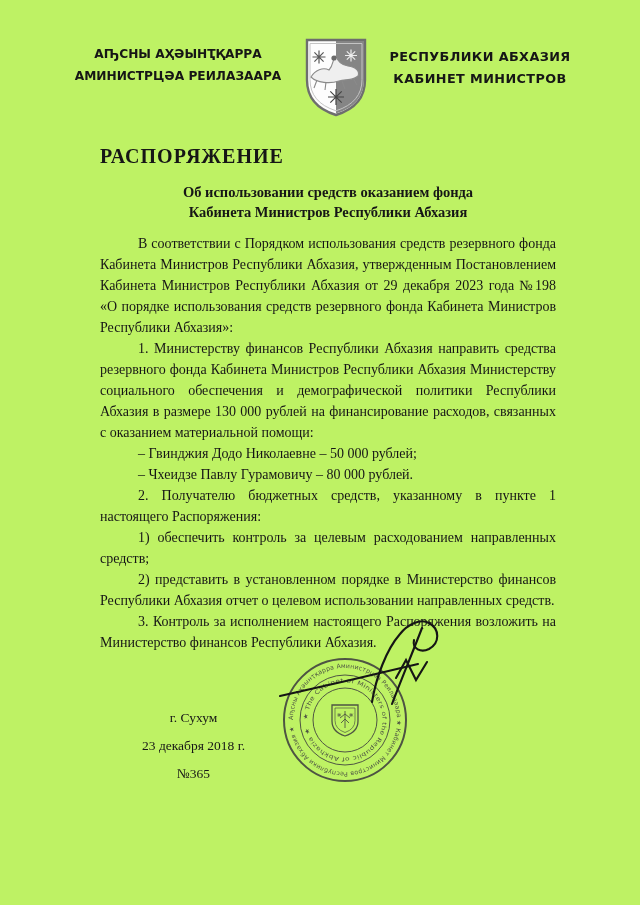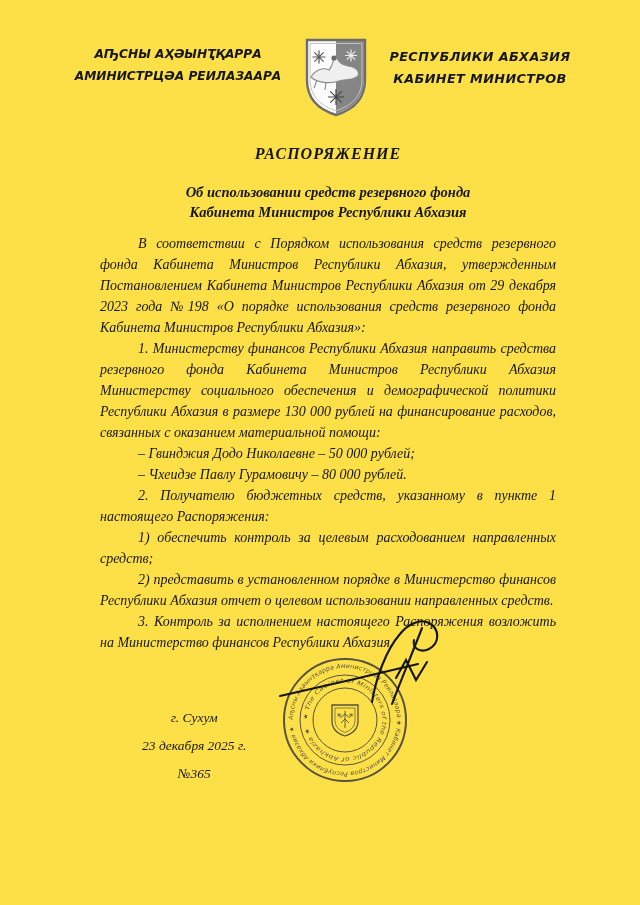--- a/index.html
+++ b/index.html
@@ -1,40 +1,39 @@
 <!DOCTYPE html>
 <html><head>
 <meta charset="utf-8">
 <style>
   html, body { margin: 0; padding: 0; background: #e9e9e9; }
   .page {
     position: relative;
     width: 640px; height: 905px;
     margin: 0 auto;
-    background: #fde047;
+    background: #bef264;
     color: #161616;
     font-family: "Liberation Serif", "DejaVu Serif", serif;
     overflow: hidden;
-    font-style: italic;
   }
   
   .hdr-left, .hdr-right {
     position: absolute;
     font-family: "DejaVu Sans", "Liberation Sans", sans-serif;
     font-weight: bold;
     text-align: center;
     line-height: 22px;
   }
   .hdr-left  { top: 43px; left: 62px;  width: 232px; font-size: 12.2px; }
   .hdr-right { top: 46px; left: 374px; width: 212px; font-size: 12.8px; letter-spacing: .4px; }
   .crest { position: absolute; top: 36px; left: 302px; }
   
   .title {
     position: absolute; top: 145px; left: 100px; width: 456px;
-    text-align: center; font-weight: bold; font-size: 16px; letter-spacing: 1px;
+    font-weight: bold; font-size: 20px; letter-spacing: 1px;
   }
   .subtitle {
     position: absolute; top: 182px; left: 100px; width: 456px;
     text-align: center; font-weight: bold; font-size: 14.5px; line-height: 20px;
   }
   
   .body-text {
     position: absolute; top: 233px; left: 100px; width: 456px;
     font-size: 14px; line-height: 21px;
   }
@@ -95,39 +94,39 @@
     </svg>
   </div>
 
   <div class="hdr-right">
     <div>РЕСПУБЛИКИ АБХАЗИЯ</div>
     <div>КАБИНЕТ МИНИСТРОВ</div>
   </div>
 
   <div class="title">РАСПОРЯЖЕНИЕ</div>
   <div class="subtitle">
-    <div>Об использовании средств резервного фонда</div>
+    <div>Об использовании средств оказанием фонда</div>
     <div>Кабинета Министров Республики Абхазия</div>
   </div>
 
   <div class="body-text">
     <p>В соответствии с Порядком использования средств резервного фонда Кабинета Министров Республики Абхазия, утвержденным Постановлением Кабинета Министров Республики Абхазия от 29 декабря 2023 года №198 «О порядке использования средств резервного фонда Кабинета Министров Республики Абхазия»:</p>
     <p>1. Министерству финансов Республики Абхазия направить средства резервного фонда Кабинета Министров Республики Абхазия Министерству социального обеспечения и демографической политики Республики Абхазия в размере 130 000 рублей на финансирование расходов, связанных с оказанием материальной помощи:</p>
     <p class="dash">– Гвинджия Додо Николаевне  – 50 000 рублей;</p>
     <p class="dash">– Чхеидзе Павлу Гурамовичу – 80 000 рублей.</p>
     <p>2. Получателю бюджетных средств, указанному в пункте 1 настоящего Распоряжения:</p>
     <p>1) обеспечить контроль за целевым расходованием направленных средств;</p>
     <p>2) представить в установленном порядке в Министерство финансов Республики Абхазия отчет о целевом использовании направленных средств.</p>
     <p>3. Контроль за исполнением настоящего Распоряжения возложить на Министерство финансов Республики Абхазия.</p>
   </div>
 
 
   <div class="footer-block">
     <div>г. Сухум</div>
-    <div>23 декабря 2025 г.</div>
+    <div>23 декабря 2018 г.</div>
     <div>№365</div>
   </div>
 
   <div class="stamp">
     <svg width="130" height="130" viewBox="0 0 130 130" opacity="0.88">
       <defs>
         <path id="seal-outer-path" d="M65,65 m-52,0 a52,52 0 1,1 104,0 a52,52 0 1,1 -104,0"></path>
         <path id="seal-inner-path" d="M65,65 m-37.5,0 a37.5,37.5 0 1,1 75,0 a37.5,37.5 0 1,1 -75,0"></path>
       </defs>
       <circle cx="65" cy="65" r="61" fill="none" stroke="#3f3f3f" stroke-width="2"></circle>

